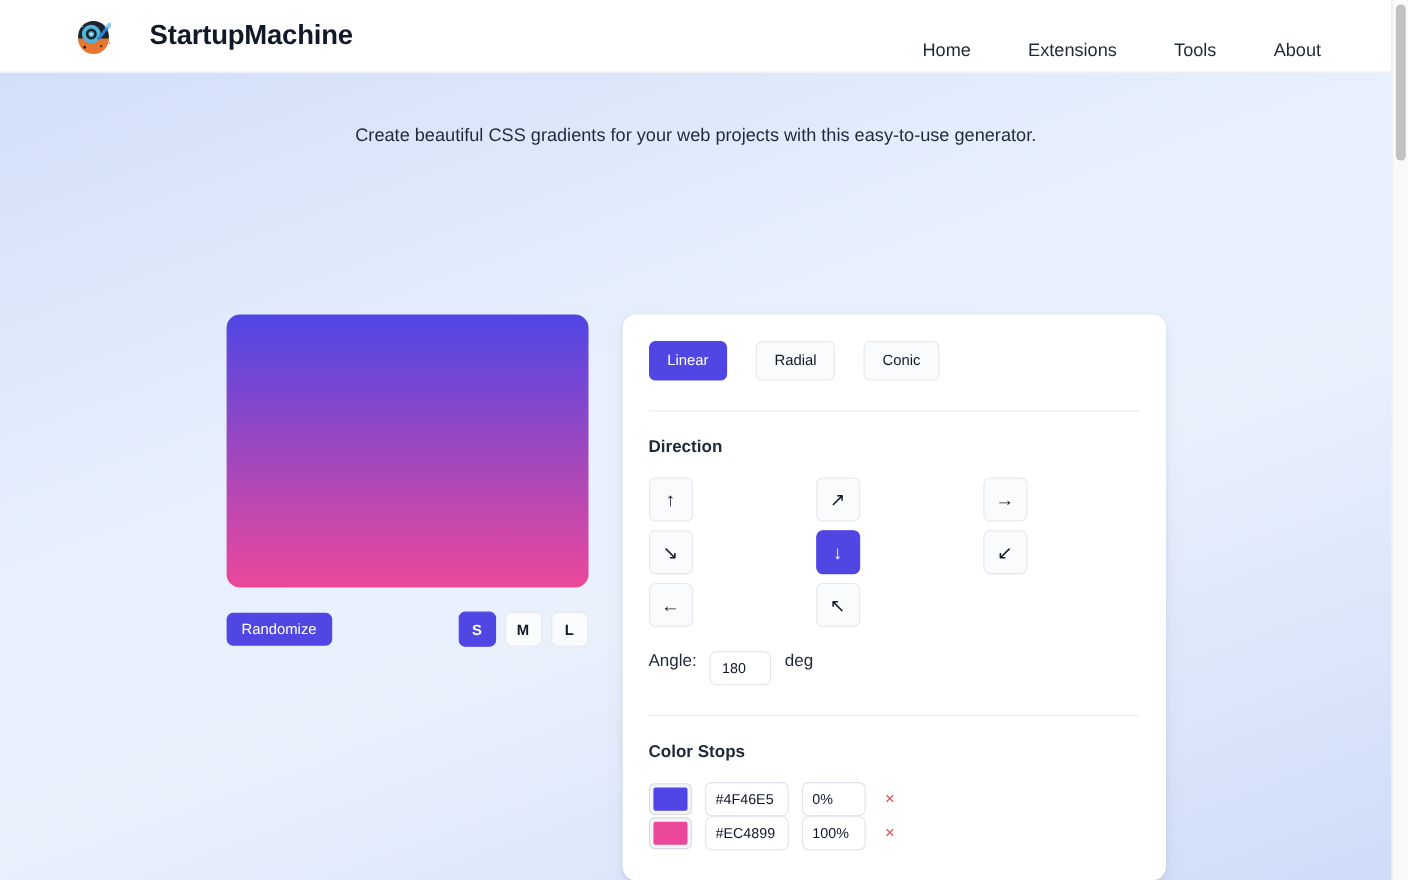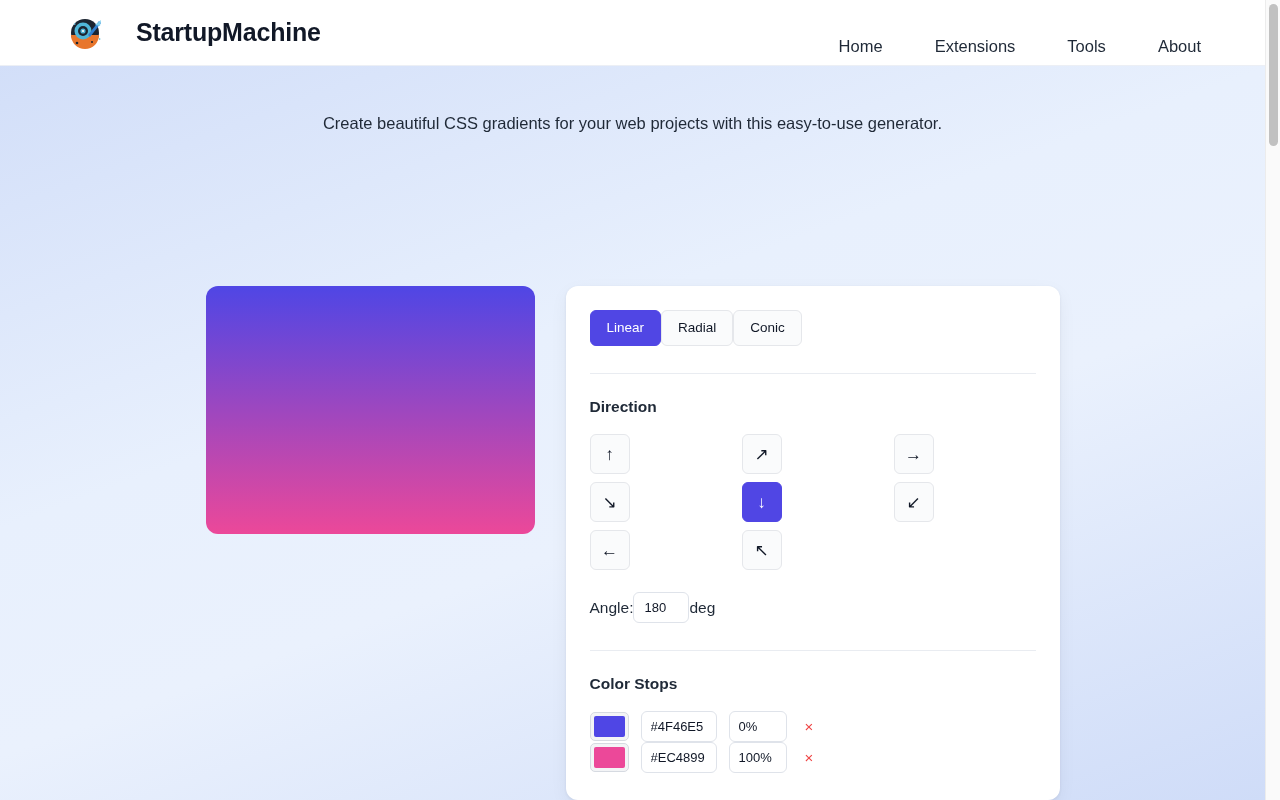--- a/index.html
+++ b/index.html
@@ -195,21 +195,21 @@
 
   .section-title {
     font-size: 15.5px;
     font-weight: bold;
     color: #1f2937;
     margin-bottom: 18px;
   }
 
   .type-group {
     display: flex;
-    gap: 0;
+    gap: 26px;
   }
   .type-btn {
     border-radius: 6px;
     border: 1px solid #e5e7eb;
     background: #fafbfc;
     color: #111827;
     font-size: 13.5px;
     font-family: inherit;
     padding: 9px 16px;
     cursor: pointer;
@@ -253,21 +253,21 @@
   .dir-btn.active {
     background: #5046e4;
     border-color: #5046e4;
     color: #ffffff;
   }
   .dir-slot-empty { width: 40px; height: 40px; }
 
   
   .angle-row {
     display: flex;
-    align-items: center;
+    gap: 12px;
     margin-top: 22px;
   }
   .angle-label, .angle-unit {
     font-size: 15.5px;
     color: #1f2937;
   }
   .angle-input {
     width: 56px;
     height: 31px;
     border: 1px solid #dfe3ea;
@@ -377,20 +377,28 @@
 
   <section id="hero">
     <p>Create beautiful CSS gradients for your web projects with this easy-to-use generator.</p>
   </section>
 
   <div id="workspace">
 
     <div id="preview-column">
       <div id="gradient-preview" style="background: linear-gradient(rgb(79, 70, 229) 0%, rgb(236, 72, 153) 100%);"></div>
 
+      <div id="preview-controls">
+        <button class="btn-randomize">Randomize</button>
+        <div class="size-group">
+          <button class="size-btn active">S</button>
+          <button class="size-btn">M</button>
+          <button class="size-btn">L</button>
+        </div>
+      </div>
     </div>
 
     <div id="settings-card">
 
       <div class="type-group">
         <button class="type-btn active">Linear</button>
         <button class="type-btn">Radial</button>
         <button class="type-btn">Conic</button>
       </div>
 

